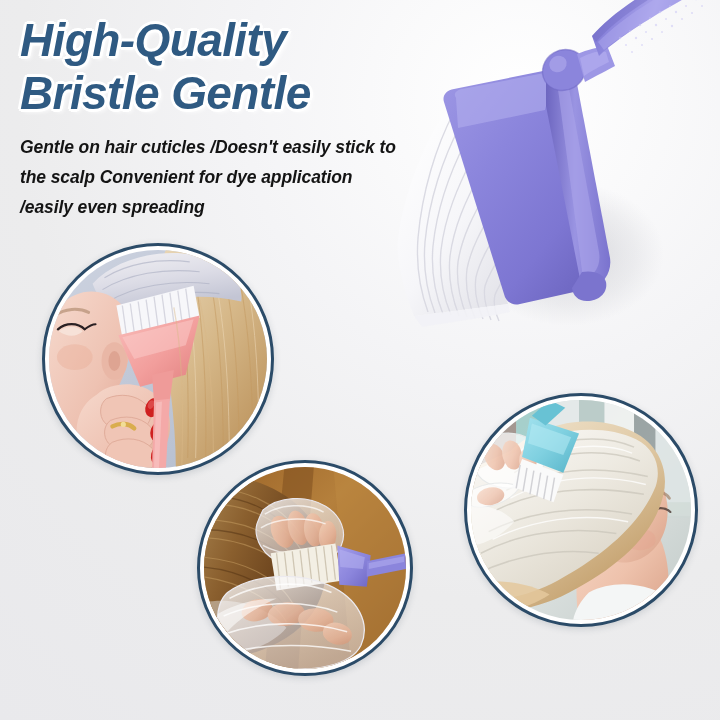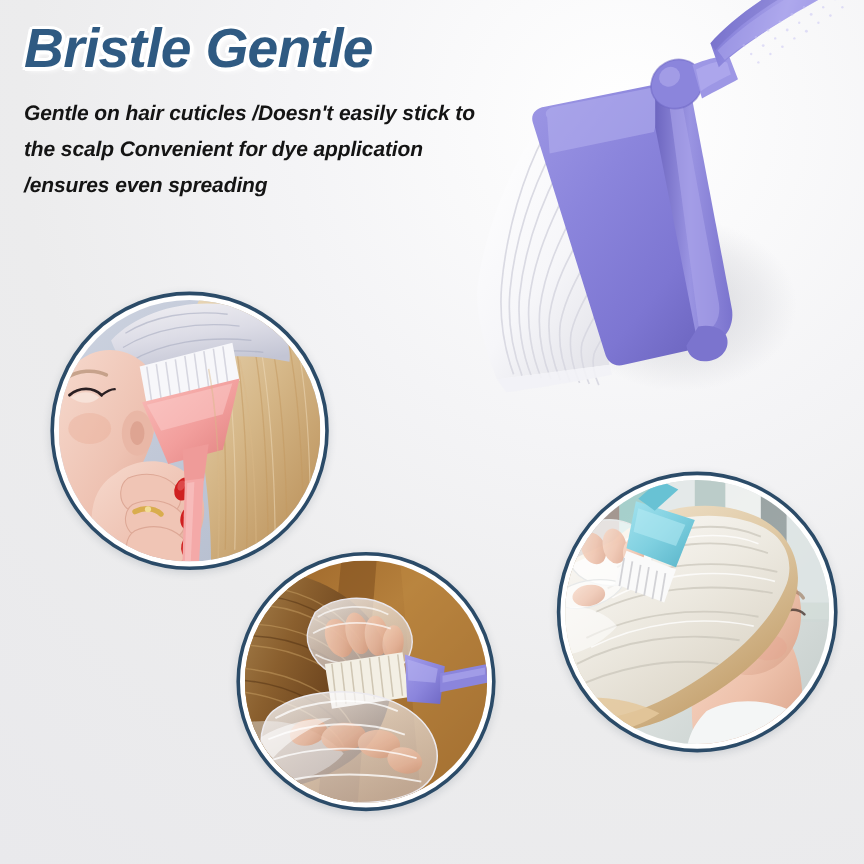--- a/index.html
+++ b/index.html
@@ -87,22 +87,23 @@
   #circle-1{ left:42px;  top:243px; width:232px; height:232px; }
   #circle-2{ left:197px; top:460px; width:216px; height:216px; }
   #circle-3{ left:464px; top:393px; width:234px; height:234px; }
 </style>
 </head>
 <body>
 
 <div class="bg-wash"></div>
 
 <div class="headline-block">
+  <div class="headline">High-Quality</div>
   <div class="headline">Bristle Gentle</div>
-  <div class="subcopy">Gentle on hair cuticles /Doesn't easily stick to the scalp Convenient for dye application /ensures even spreading</div>
+  <div class="subcopy">Gentle on hair cuticles /Doesn't easily stick to the scalp Convenient for dye application /easily even spreading</div>
 </div>
 
 <div class="product-brush">
   <svg viewBox="0 0 340 380" xmlns="http://www.w3.org/2000/svg">
     <defs>
       <linearGradient id="handleGrad" x1="0" y1="0" x2="1" y2="0.25">
         <stop offset="0%" stop-color="#6f68c4"></stop>
         <stop offset="28%" stop-color="#8b85dc"></stop>
         <stop offset="55%" stop-color="#a9a3ea"></stop>
         <stop offset="80%" stop-color="#8d87dd"></stop>

